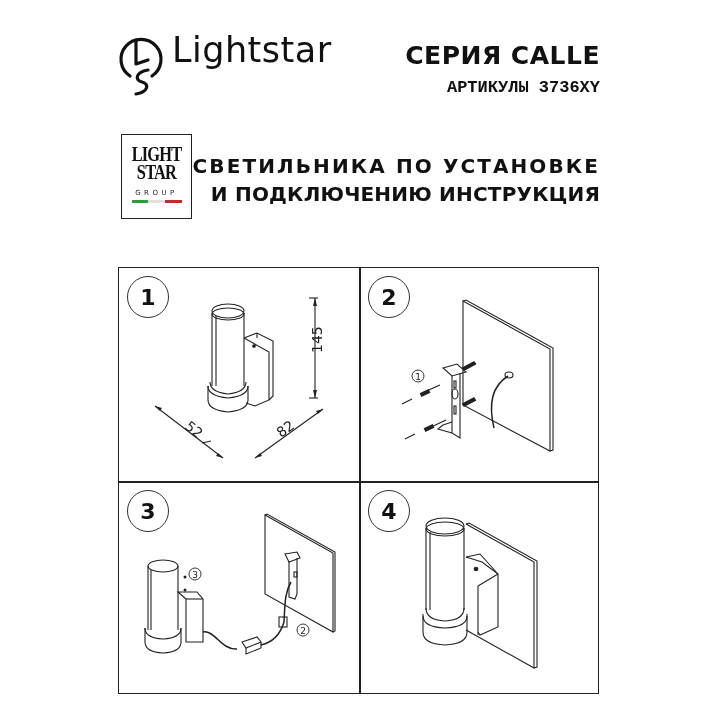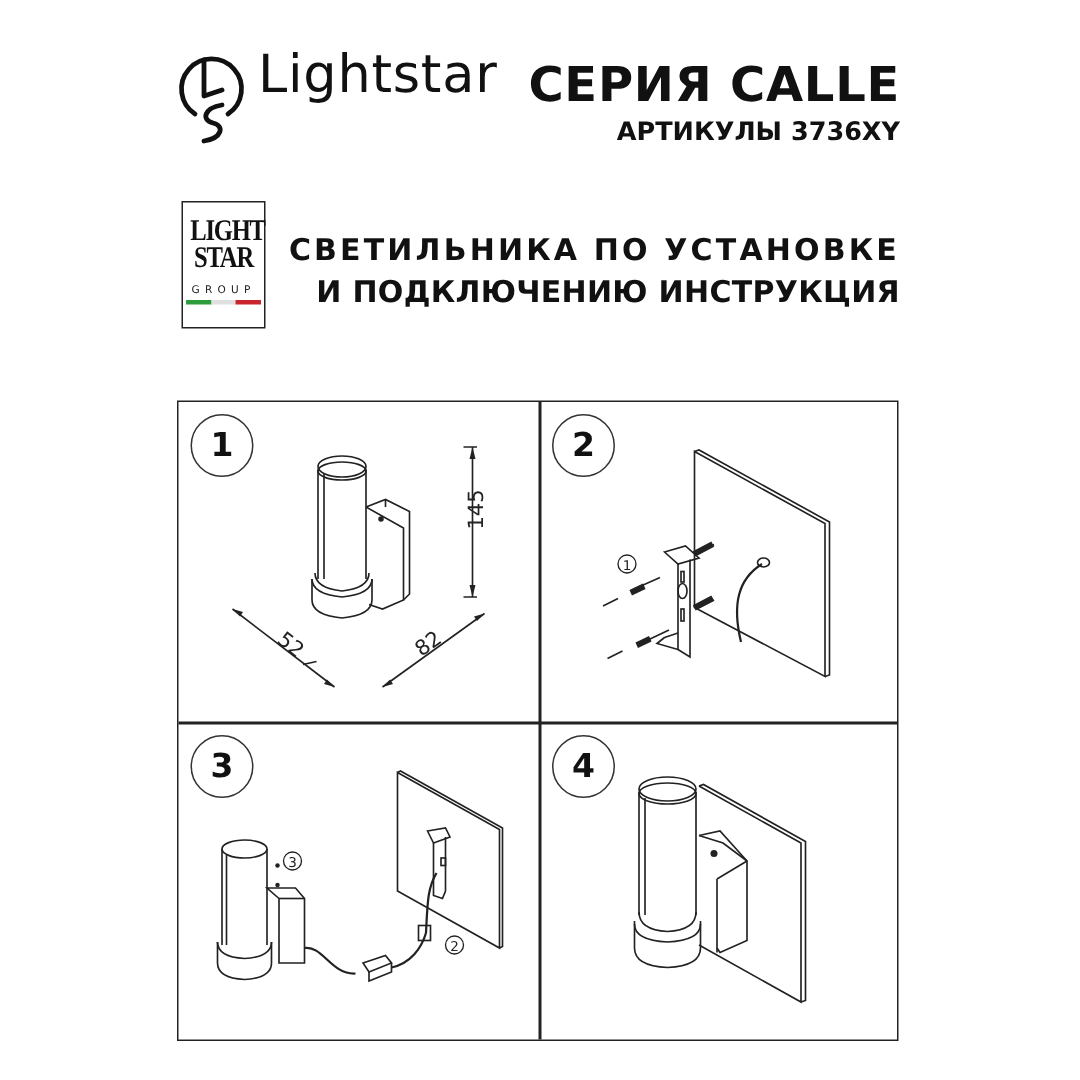--- a/index.html
+++ b/index.html
@@ -1,22 +1,22 @@
 <!DOCTYPE html>
 <html><head>
 <meta charset="utf-8">
 <style>
   html,body{margin:0;padding:0;background:#fff;}
   body{width:720px;height:720px;position:relative;overflow:hidden;font-family:"DejaVu Sans",sans-serif;color:#1a1a1a;}
   .abs{position:absolute;}
   #logo-icon{left:118px;top:26px;width:46px;height:74px;}
   #brand-name{left:162px;top:30px;font-family:"DejaVu Sans",sans-serif;font-size:35px;font-weight:400;letter-spacing:0.5px;color:#111;line-height:40px;margin-left:10px;}
-  #series-title{right:120px;top:42px;font-size:32px;font-weight:bold;letter-spacing:0.5px;line-height:28px;color:#111;text-align:right;font-family:"DejaVu Sans",sans-serif;}
-  #articles{right:120px;top:78px;font-size:17px;font-weight:bold;line-height:20px;color:#111;text-align:right;}
-  #group-logo{left:121px;top:134px;width:56px;height:85px;border:1.6px solid #222;box-sizing:border-box;text-align:center;}
+  #series-title{right:120px;top:42px;font-size:25px;font-weight:bold;letter-spacing:0.5px;line-height:28px;color:#111;text-align:right;font-family:"DejaVu Sans",sans-serif;}
+  #articles{right:120px;top:78px;font-size:17px;font-weight:bold;line-height:20px;color:#111;text-align:right;font-family:Liberation Mono, monospace;}
+  #group-logo{left:121px;top:134px;width:71px;height:85px;border:1.6px solid #222;box-sizing:border-box;text-align:center;}
   .gl-big{font-family:"Liberation Serif",serif;font-weight:bold;font-size:20px;line-height:18px;letter-spacing:-1px;color:#111;transform:scaleX(0.82);}
   .gl-small{font-family:"DejaVu Sans",sans-serif;font-size:7px;letter-spacing:3.5px;margin-top:8px;color:#222;}
   .flag{display:flex;width:50px;height:3px;margin:3px auto 0;}
   .flag span{flex:1;}
   #instr{right:120px;top:152px;text-align:right;font-weight:bold;color:#111;}
   #instr .l1{font-size:20px;letter-spacing:2.1px;line-height:28px;}
   #instr .l2{font-size:20px;letter-spacing:0.2px;line-height:28px;}
   #grid{left:118px;top:267px;width:481px;height:427px;border:1.6px solid #222;box-sizing:border-box;}
   .vline{position:absolute;left:240px;top:0;width:1.6px;height:100%;background:#222;}
   .hline{position:absolute;top:213px;left:0;height:1.6px;width:100%;background:#222;}

